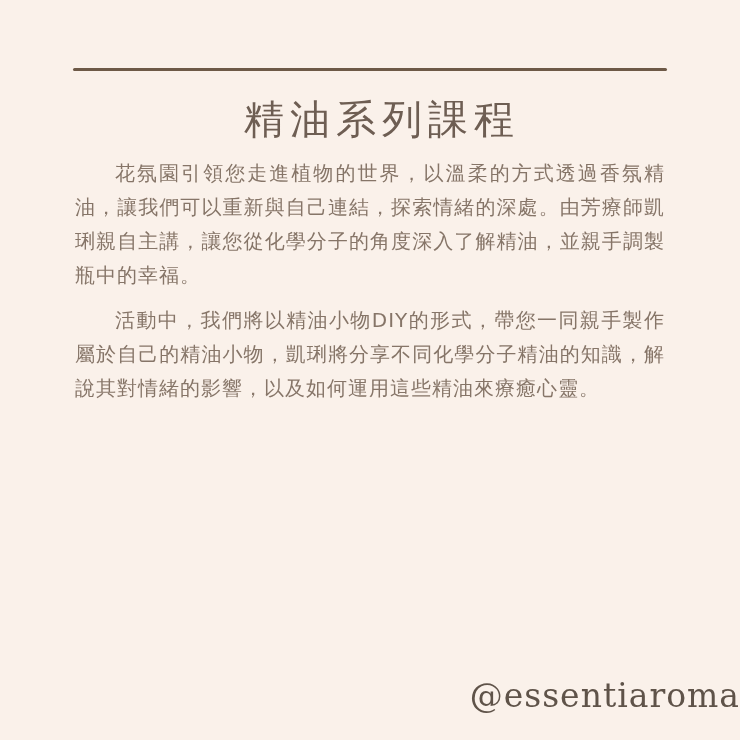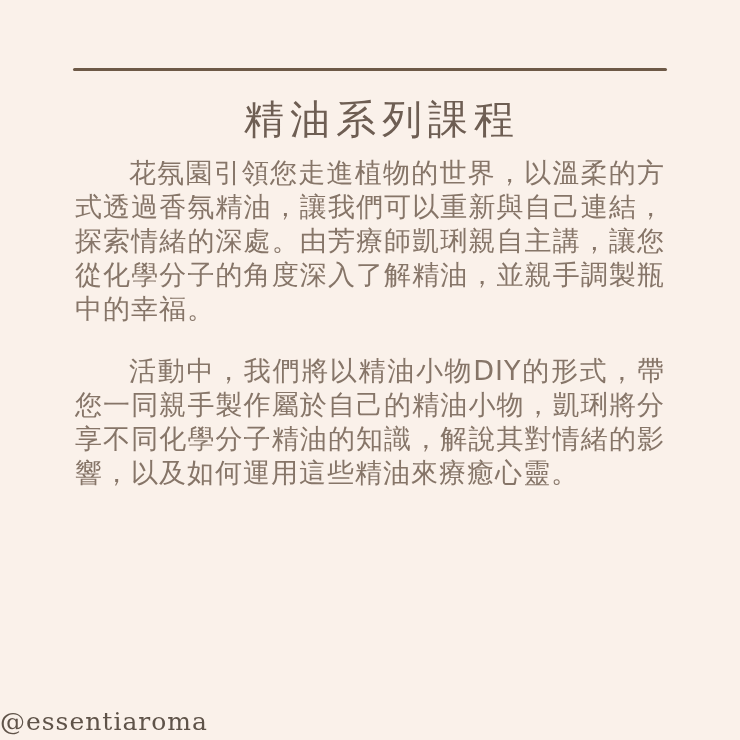--- a/index.html
+++ b/index.html
@@ -35,41 +35,41 @@
     font-size: 40px;
     font-weight: 400;
     letter-spacing: 6px;
     color: var(--title-color, #6e5e53);
   }
   .body-text {
     position: absolute;
     top: 156px;
     left: 75px;
     width: 590px;
-    font-size: 27px;
+    font-size: 20px;
     line-height: 34px;
     letter-spacing: 1px;
     color: var(--body-color, #867568);
     text-align: justify;
   }
   .para {
     margin: 0;
     text-indent: 2em;
   }
   .para.gap {
-    margin-top: 28px;
+    margin-top: 11px;
   }
   .footer {
     position: absolute;
-    bottom: 4px;
+    bottom: 25px;
     left: 0;
     width: 100%;
-    text-align: left;
+    text-align: right;
     font-family: "DejaVu Serif", serif;
-    font-size: 25px;
+    font-size: 33px;
     letter-spacing: 1px;
     color: var(--footer-color, #5f5349);
   }
 </style>
 </head>
 <body>
 
 <div class="canvas">
 
   <div class="rule"></div>

